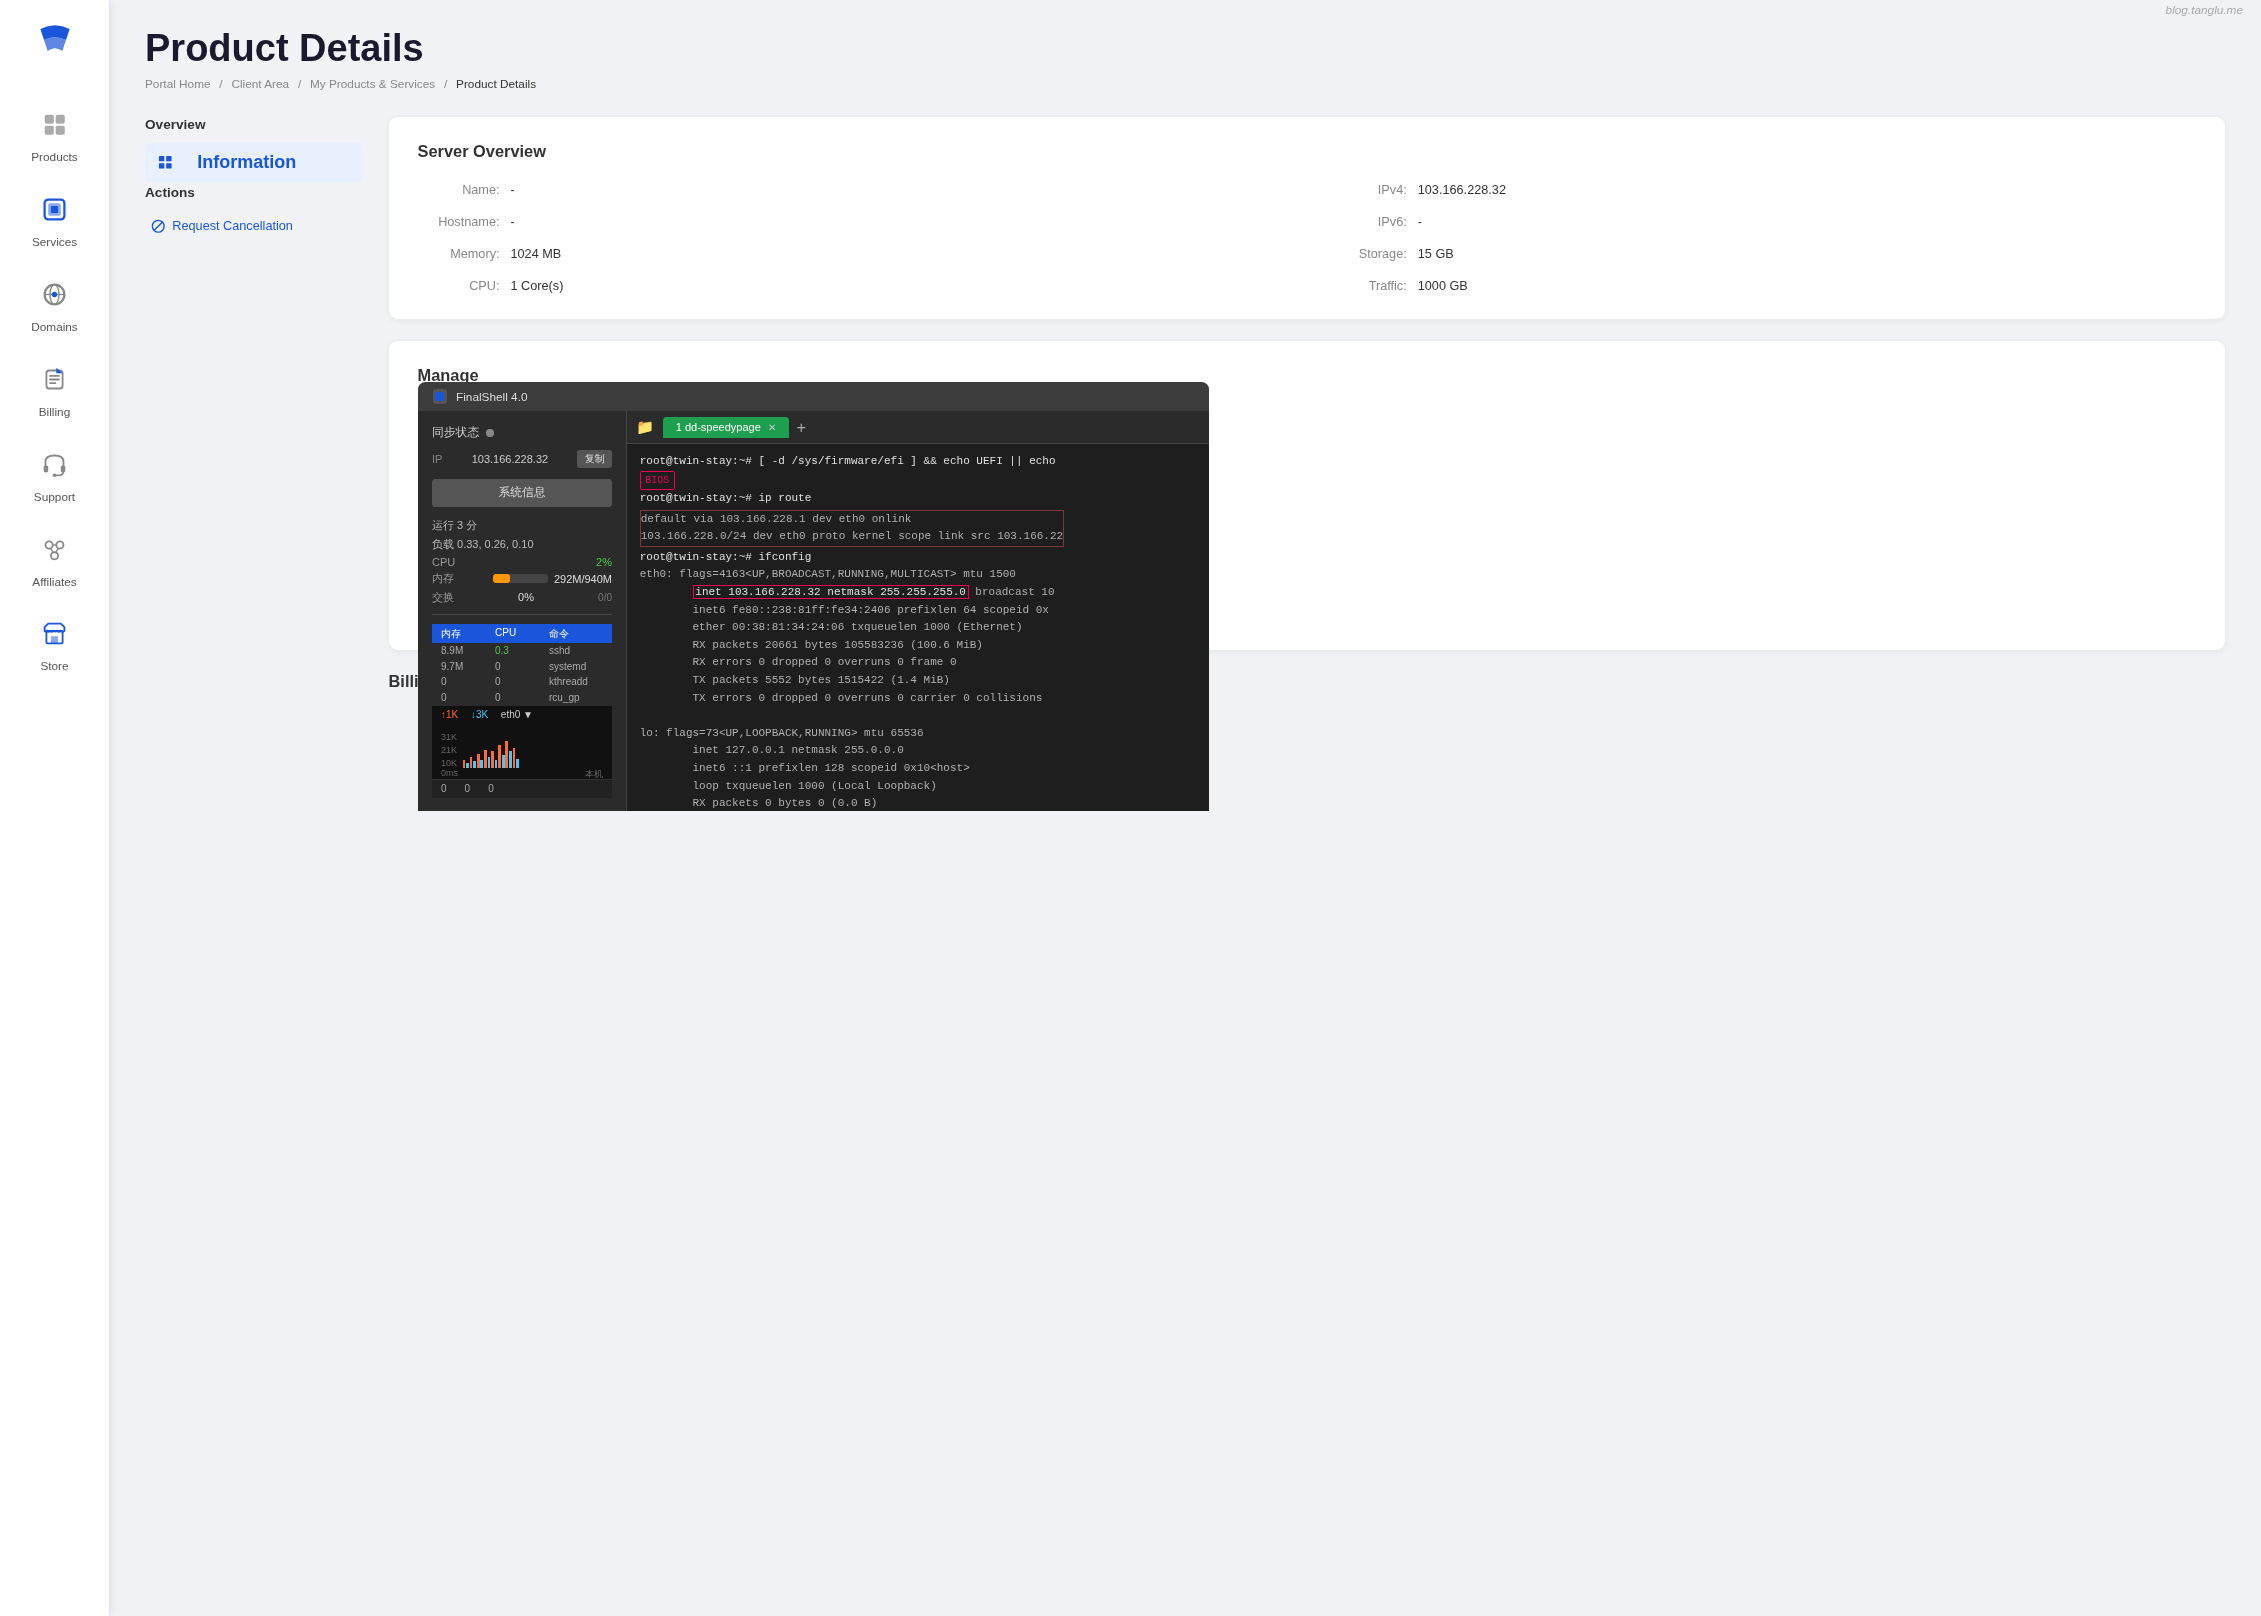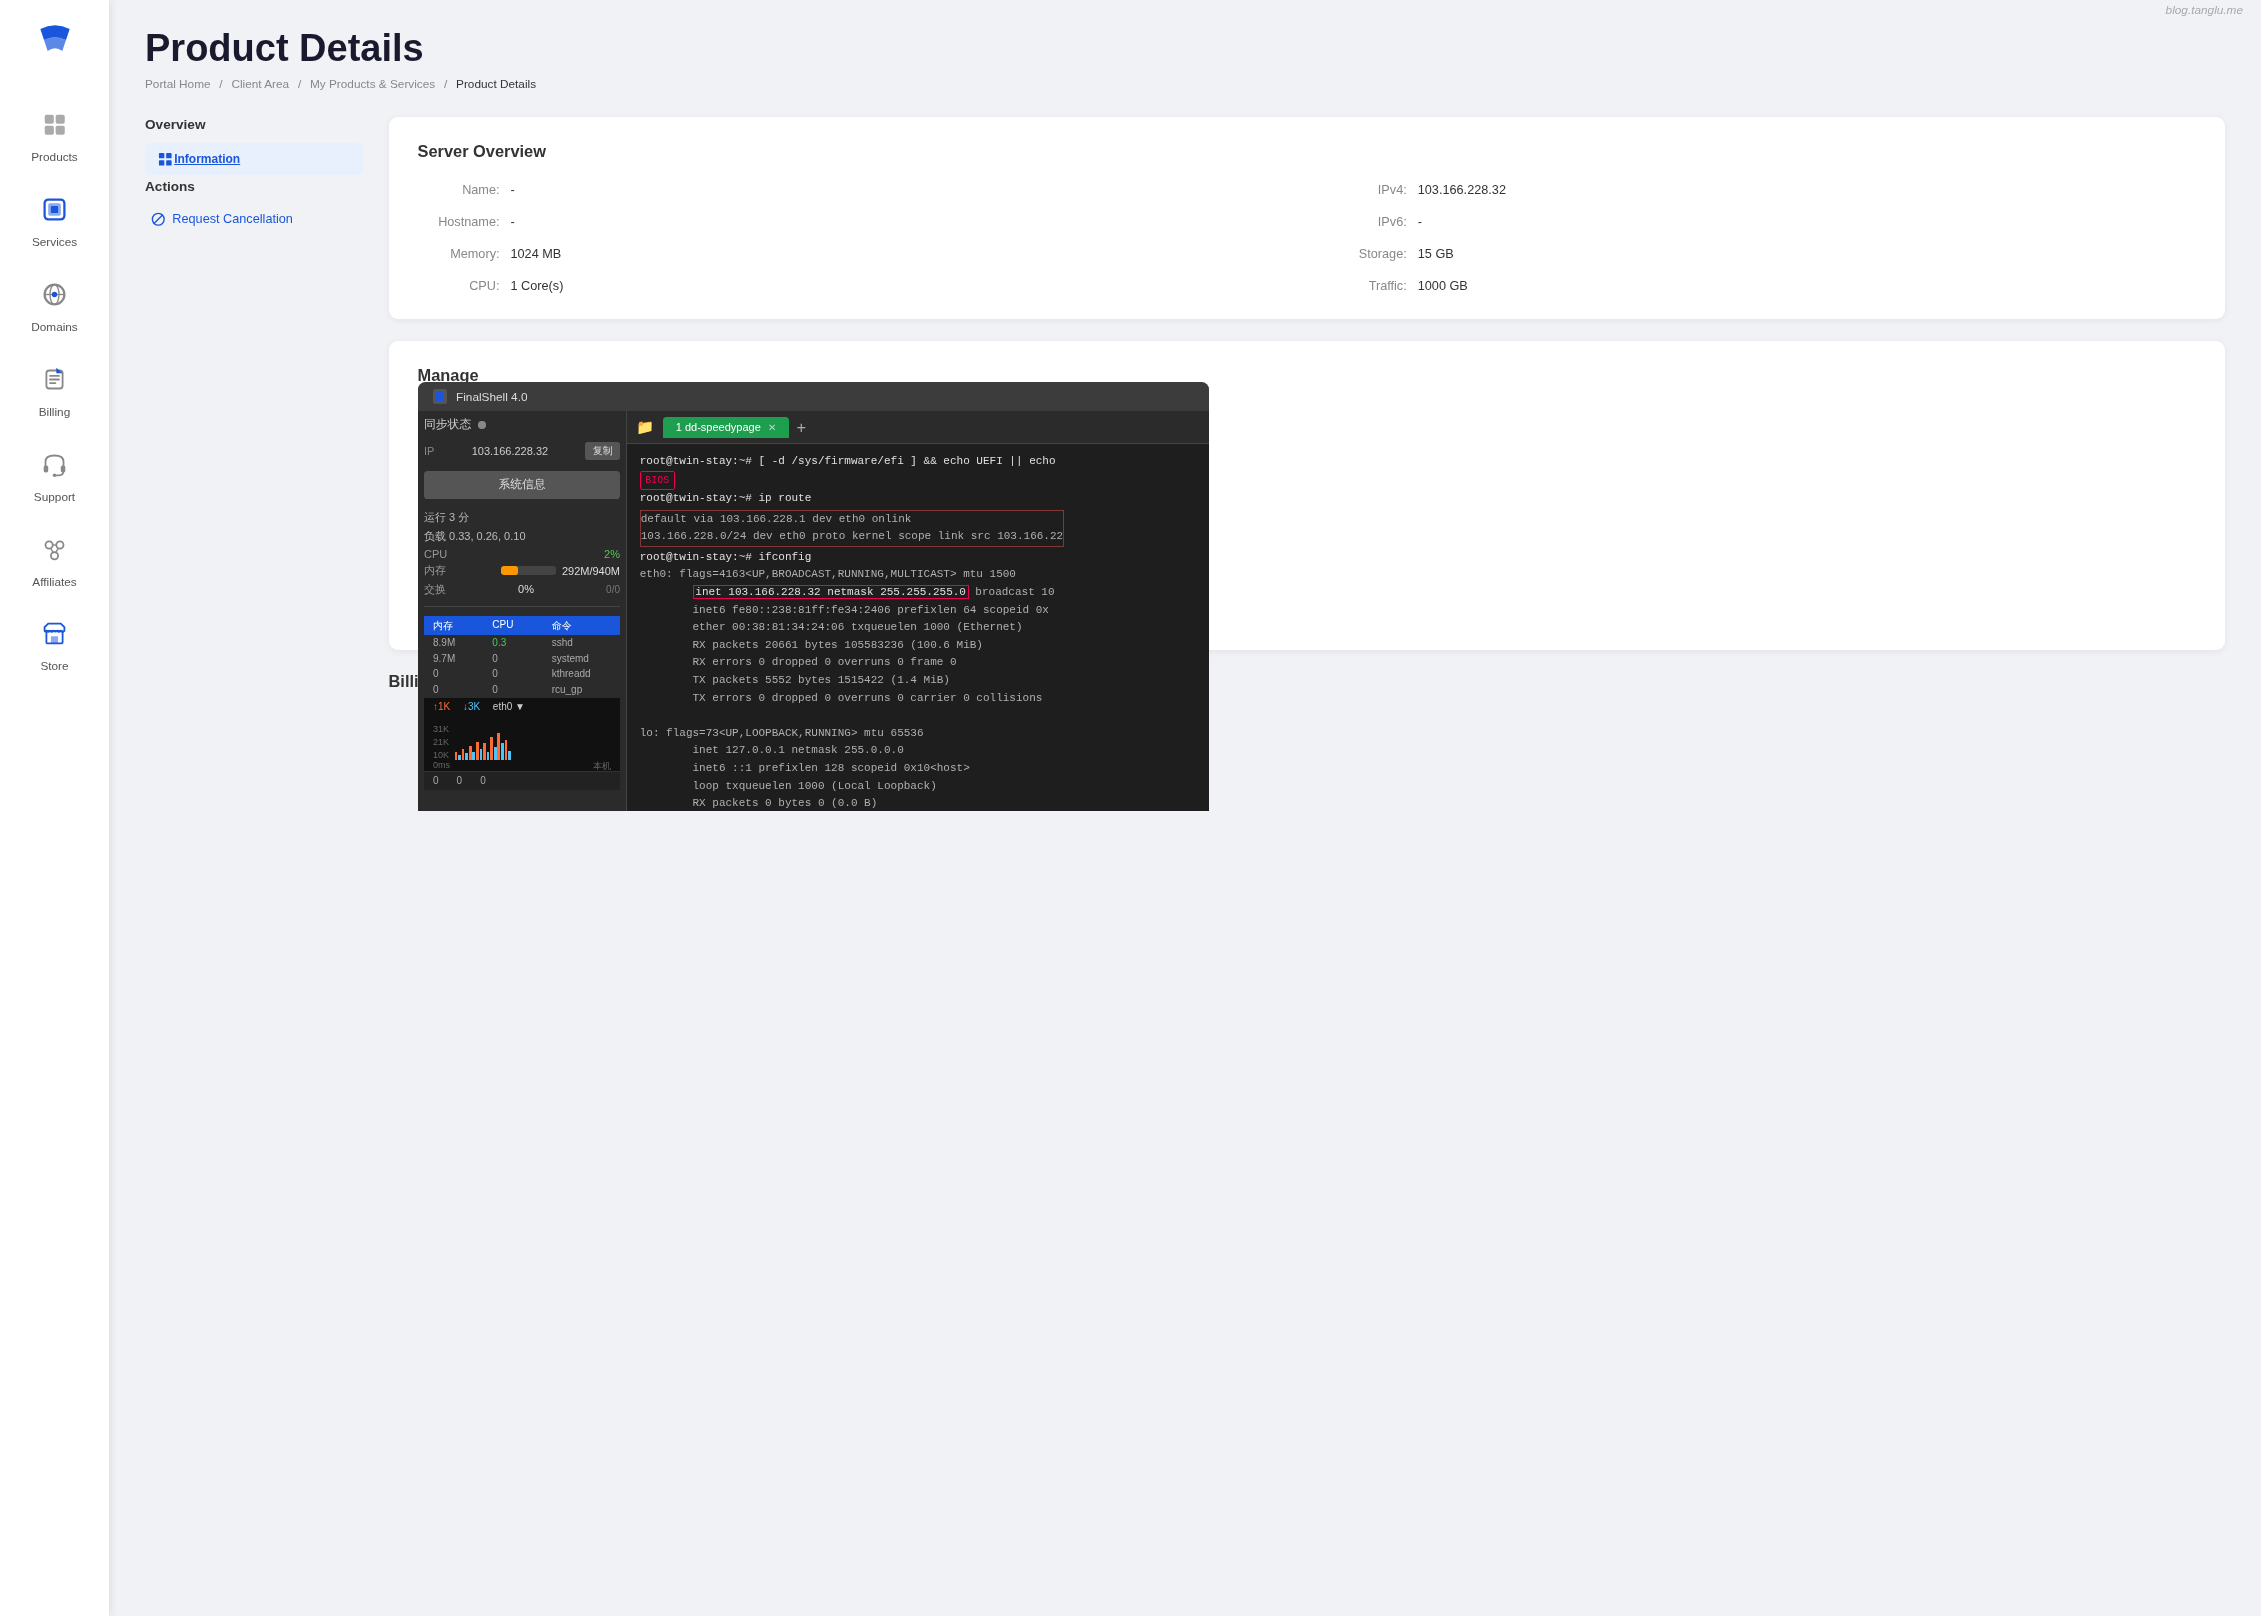--- a/index.html
+++ b/index.html
@@ -87,28 +87,27 @@
     }
     .panel-section-title {
       font-size: 13.6px;
       font-weight: 700;
       color: #333;
       margin-bottom: 11px;
     }
     .nav-item {
       display: flex;
       align-items: center;
-      gap: 2px;
+      gap: 25px;
       padding: 9px 12.7px;
       border-radius: 5.5px;
       cursor: pointer;
-      font-size: 12px;
+      font-size: 18px;
       color: #555;
       margin-bottom: 3.6px;
-      text-decoration: underline;
     }
     .nav-item.active {
       background: #e8f0fe;
       color: #1a56db;
       font-weight: 600;
     }
     .nav-item .nav-icon {
       width: 14.5px; height: 14.5px;
       flex-shrink: 0;
     }
@@ -234,21 +233,21 @@
       display: flex; align-items: center; justify-content: center;
     }
 
     .fs-body {
       display: flex;
       height: 400px;
     }
     .fs-sidebar-panel {
       width: 209px;
       background: #2b2b2b;
-      padding: 6px;
+      padding: 14px;
       border-right: 0.9px solid #444;
       flex-shrink: 0;
     }
     .fs-sync-row {
       display: flex;
       align-items: center;
       gap: 7.3px;
       margin-bottom: 9px;
       font-size: 11.8px;
       color: #ccc;

